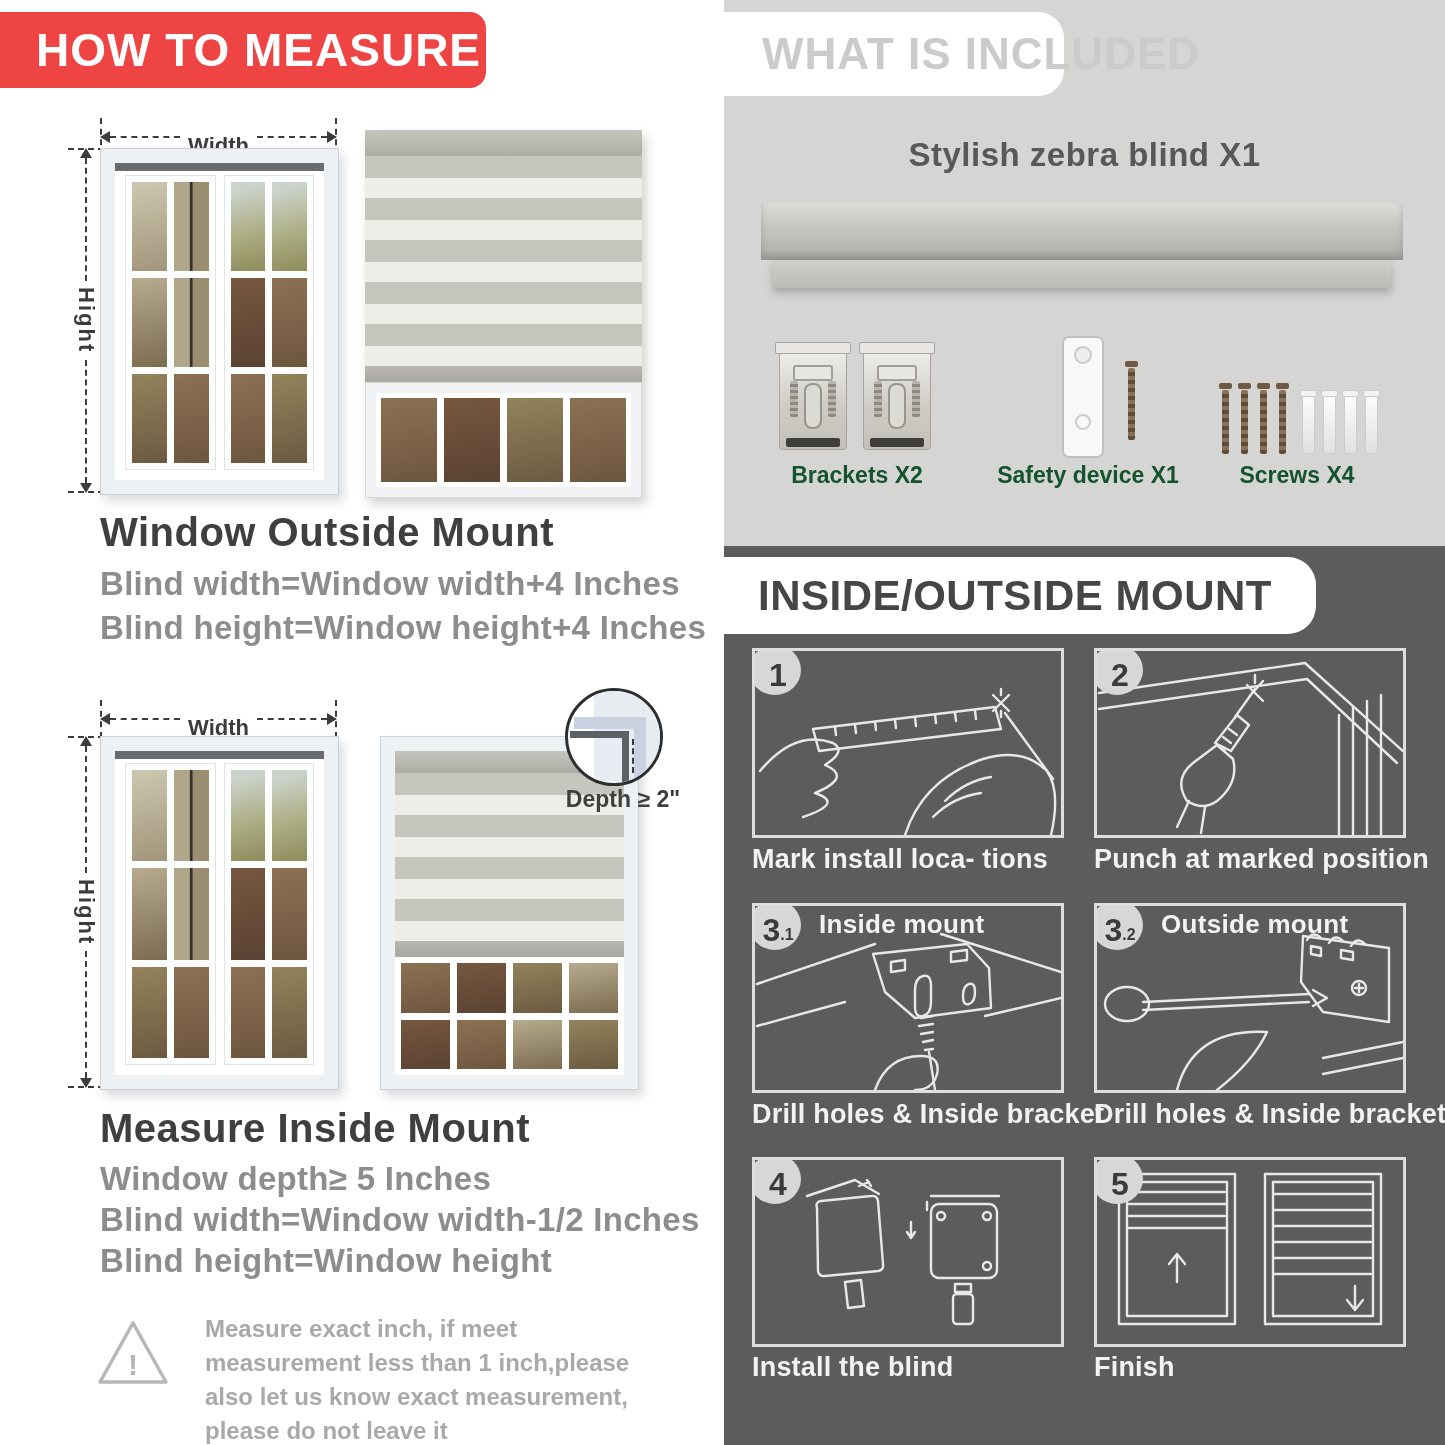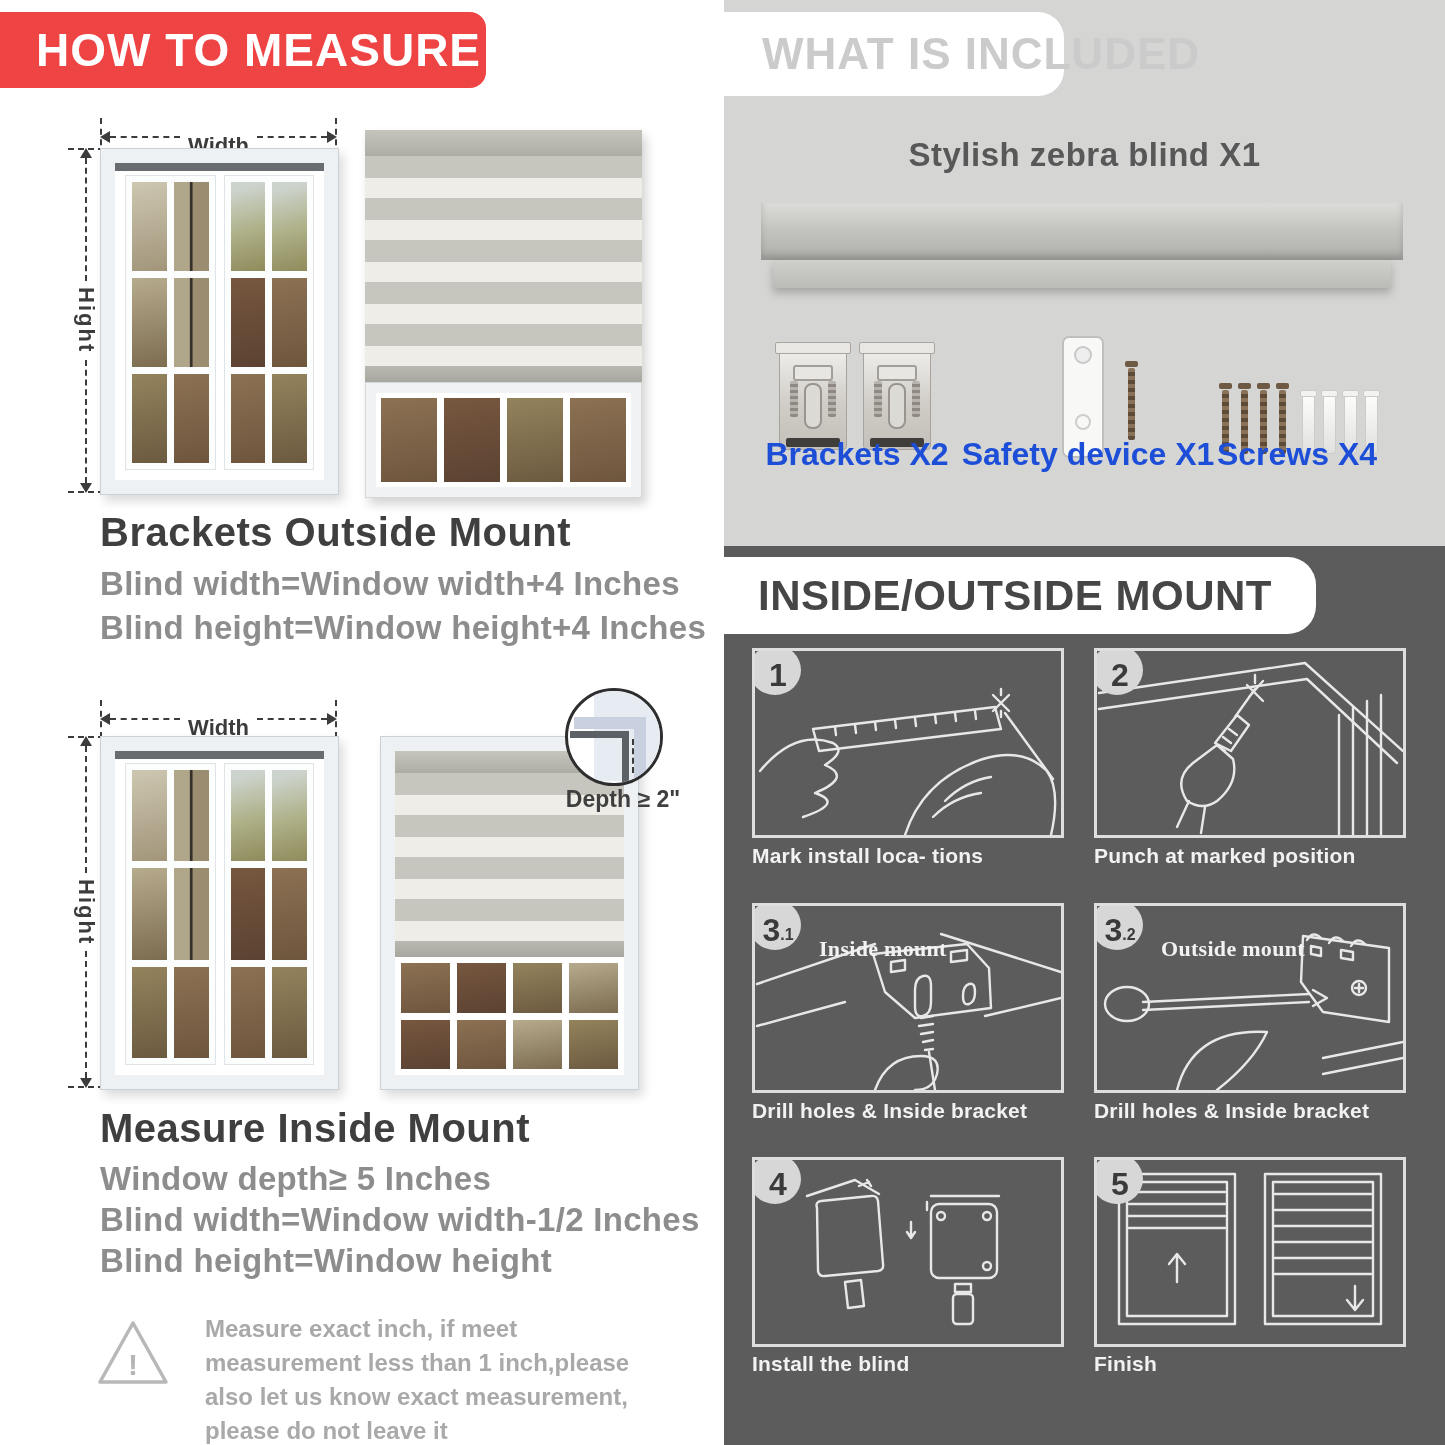--- a/index.html
+++ b/index.html
@@ -82,33 +82,33 @@
   .bracket .slot{position:absolute;left:50%;transform:translateX(-50%);top:34px;width:14px;height:42px;background:#dcdad5;border:2px solid #99958e;border-radius:8px;}
   .bracket .spr{position:absolute;top:32px;width:8px;height:36px;background:repeating-linear-gradient(180deg,#b8b4ad 0 3px,#8e8a83 3px 6px);border-radius:2px;}
   .bracket .base{position:absolute;bottom:2px;left:6px;right:6px;height:9px;background:#403e3a;border-radius:2px;}
   .safety{position:relative;width:38px;height:118px;background:rgba(255,255,255,.82);border:2px solid #bfbfbf;border-radius:7px;}
   .safety .h1{position:absolute;top:8px;left:50%;transform:translateX(-50%);width:14px;height:14px;border:2px solid #c8c8c8;border-radius:50%;background:#eee;}
   .safety .h2{position:absolute;bottom:26px;left:50%;transform:translateX(-50%);width:12px;height:12px;border:2px solid #cdcdcd;border-radius:50%;}
   .screw{position:relative;width:7px;background:repeating-linear-gradient(180deg,#8a7258 0 4px,#5f4c38 4px 8px);border-radius:2px;}
   .screw:before{content:"";position:absolute;top:-7px;left:-3px;width:13px;height:6px;background:#6e5a44;border-radius:2px;}
   .anchor{position:relative;width:11px;background:linear-gradient(180deg,rgba(255,255,255,.95),rgba(226,226,224,.85));border:1px solid #ccccca;border-radius:3px;}
   .anchor:before{content:"";position:absolute;top:-5px;left:-3px;width:15px;height:5px;background:#f2f2f0;border:1px solid #ccc;border-radius:2px;}
-  .itemlab{position:absolute;top:436px;transform:translateX(-50%);font-size:32px;font-weight:bold;color:#1d4ed8;white-space:nowrap;}
+  .itemlab{position:absolute;top:462px;transform:translateX(-50%);font-size:23px;font-weight:bold;color:#14532d;white-space:nowrap;}
 
   
   .panel-bot{left:724px;top:546px;width:721px;height:899px;background:#5c5c5c;}
   .wbox2{position:absolute;left:0;top:11px;width:592px;height:77px;background:#fff;border-radius:0 28px 28px 0;
     color:#464646;font-size:42px;font-weight:bold;line-height:77px;padding-left:34px;letter-spacing:.5px;box-sizing:border-box;white-space:nowrap;}
   .spanel{position:absolute;width:312px;height:190px;border:3px solid #dedede;box-sizing:border-box;overflow:hidden;background:#5c5c5c;}
   .badge{position:absolute;top:-6px;left:-6px;width:52px;height:50px;background:#d7d7d7;border-radius:50%;
     display:flex;align-items:flex-end;justify-content:center;padding:0 0 4px 6px;box-sizing:border-box;color:#3b3b3b;}
   .badge .n{font-size:32px;font-weight:bold;line-height:1;}
   .badge .s{font-size:16px;font-weight:bold;line-height:1.4;}
-  .slabel{position:absolute;left:64px;top:30px;font-size:22px;font-weight:bold;color:#f2f2f2;letter-spacing:.3px;font-family:Liberation Serif, serif;}
-  .scap{position:absolute;width:330px;font-size:21px;font-weight:bold;color:#f2f2f2;letter-spacing:.2px;white-space:nowrap;}
+  .slabel{position:absolute;left:64px;top:3px;font-size:26px;font-weight:bold;color:#f2f2f2;letter-spacing:.3px;}
+  .scap{position:absolute;width:330px;font-size:27px;font-weight:bold;color:#f2f2f2;letter-spacing:.2px;white-space:nowrap;}
   .art{position:absolute;inset:0;width:100%;height:100%;}
   .art path,.art line,.art rect,.art circle,.art ellipse,.art polyline{fill:none;stroke:#e8e8e8;stroke-width:2.4;stroke-linecap:round;stroke-linejoin:round;}
 </style>
 </head>
 <body>
 
 <div id="page">
 
   <div class="abs hdr-left">HOW TO MEASURE</div>
 
@@ -160,21 +160,21 @@
         <div class="panes">
           <div class="pane pe"></div>
             <div class="pane pd"></div>
           <div class="pane pf"></div>
             <div class="pane pe"></div>
         </div>
       </div>
     </div>
   </div>
 
-  <div class="abs sec-title" style="left:100px;top:510px;">Brackets Outside Mount</div>
+  <div class="abs sec-title" style="left:100px;top:510px;">Window Outside Mount</div>
   <div class="abs sec-line" style="left:100px;top:565px;">Blind width=Window width+4 Inches</div>
   <div class="abs sec-line" style="left:100px;top:609px;text-align:right;">Blind height=Window height+4 Inches</div>
 
   <div class="scene" style="left:60px;top:700px;width:640px;height:400px;">
     <div class="warrow" style="left:40px;top:8px;width:237px;">
       <span class="endv" style="left:0;"></span>
       <span class="tri-l"></span>
       <span class="dash"></span>
       <span class="lab">Width</span>
       <span class="dash"></span>

